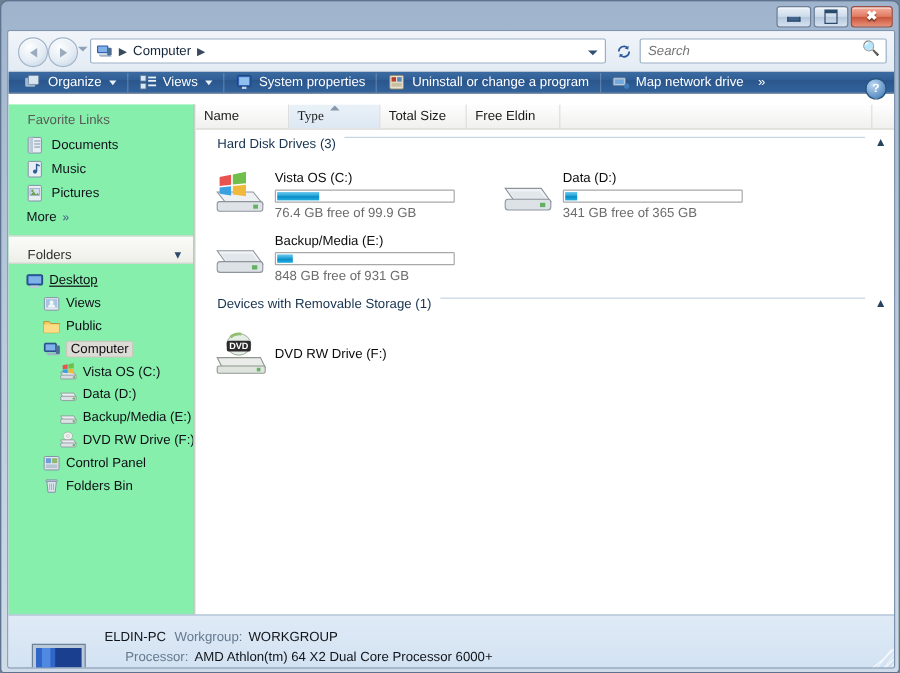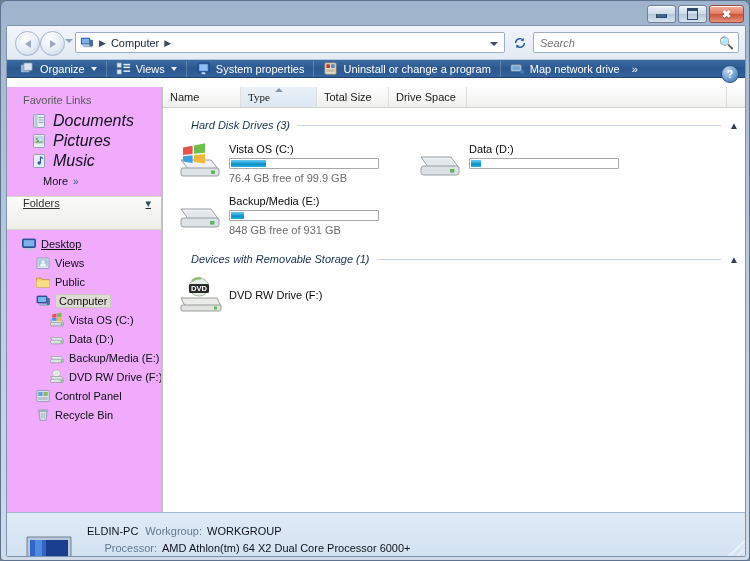--- a/index.html
+++ b/index.html
@@ -157,21 +157,21 @@
     font-size: 12px;
   }
   #searchbox {
     position: absolute;
     left: 526px; top: 6px;
     width: 206px; height: 21px;
     background: #fff;
     border: 1px solid #9bb0c6;
     border-radius: 2px;
     box-sizing: border-box;
-    display: flex; align-items: center;
+    display: flex; 
     padding: 0 4px;
   }
   #search-input {
     border: none; outline: none;
     flex: 1;
     font-family: "Liberation Sans", sans-serif;
     font-size: 11px;
     font-style: italic;
     color: #7b7b7b;
     background: transparent;
@@ -233,66 +233,64 @@
   
   #content {
     position: absolute;
     left: 0; top: 61px;
     width: 740px; height: 471px;
   }
   #sidebar {
     position: absolute;
     left: 0; top: 0;
     width: 155px; height: 425px;
-    background: #f0abfc;
+    background: #86efac;
     box-sizing: border-box;
     border-right: 1px solid #c3c3bd;
     overflow: hidden;
   }
   #splitter {
     position: absolute;
     left: 155px; top: 0;
     width: 1px; height: 425px;
     background: #c3c3bd;
   }
   .sb-section-title {
     color: #5a5a56;
     font-size: 11px;
     padding: 7px 0 5px 16px;
   }
   .sb-link {
     display: flex; align-items: center;
     height: 20px;
-    padding-left: 24px;
+    padding-left: 14px;
     color: #11111a;
-    font-size: 16px;
-    font-style: italic;
+    font-size: 11px;
   }
   .sb-link .ic { width: 16px; height: 16px; margin-right: 6px; flex: none; }
   .sb-more {
-    padding-left: 36px;
+    padding-left: 15px;
     height: 20px;
     display: flex; align-items: center;
     font-size: 11px;
     color: #11111a;
   }
   .sb-more .chev { margin-left: 5px; font-size: 10px; color: #3c5a7c; }
 
   #folders-header {
     margin-top: 5px;
     height: 22px;
     border-top: 1px solid #d6d6d0;
     border-bottom: 1px solid #d6d6d0;
     background: linear-gradient(180deg,#fbfbf9,#eeeee9);
-    display: flex; align-items: flex-start;
+    display: flex; align-items: flex-end;
     justify-content: space-between;
-    padding: 0 10px 10px 16px;
+    padding: 0 10px 0 16px;
     color: #30302d;
     font-size: 11px;
-    text-decoration: underline;
   }
   #folders-chevron {
     font-size: 11px;
     color: #2e4a6b;
   }
   #folder-tree { padding-top: 4px; }
   .tree-row {
     display: flex; align-items: center;
     height: 19px;
     font-size: 11px;
@@ -341,25 +339,24 @@
     position: absolute;
     left: 50%; top: 1px;
     margin-left: -4px;
     width: 0; height: 0;
     border-left: 4px solid transparent;
     border-right: 4px solid transparent;
     border-bottom: 4px solid #8697a9;
   }
 
   .group-header {
-    display: flex; align-items: center;
+    display: flex; 
     height: 22px;
-    padding-left: 28px;
+    padding-left: 18px;
     margin-top: 6px;
-    font-style: italic;
   }
   .group-header .gtitle {
     font-size: 11px;
     color: #16324f;
     padding-right: 7px;
     white-space: nowrap;
   }
   .group-header .gline {
     flex: 1;
     height: 1px;
@@ -589,35 +586,35 @@
             <rect x="7.5" y="4" width="5" height="1" fill="#8fa3b8"></rect>
             <rect x="7.5" y="6.5" width="5" height="1" fill="#8fa3b8"></rect>
             <rect x="7.5" y="9" width="5" height="1" fill="#8fa3b8"></rect>
           </svg>
           <span>Documents</span>
         </div>
 
         <div class="sb-link">
           <svg class="ic" viewBox="0 0 16 16">
             <rect x="2.5" y="1.5" width="11" height="13" rx="1" fill="#e7edf3" stroke="#7d8fa3" stroke-width=".8"></rect>
+            <path d="M9.5 3.5 v6.2" stroke="#2c5d96" stroke-width="1.2"></path>
+            <path d="M9.5 3.5 l2.6 .9 v1.4 l-2.6-.9 z" fill="#2c5d96"></path>
+            <circle cx="8.2" cy="10" r="1.7" fill="#2c5d96"></circle>
+          </svg>
+          <span>Music</span>
+        </div>
+
+        <div class="sb-link">
+          <svg class="ic" viewBox="0 0 16 16">
+            <rect x="2.5" y="1.5" width="11" height="13" rx="1" fill="#e7edf3" stroke="#7d8fa3" stroke-width=".8"></rect>
             <rect x="4" y="4" width="8" height="6" fill="#cfe0ec" stroke="#8fa6bc" stroke-width=".6"></rect>
             <circle cx="6" cy="6" r="1" fill="#6fa24e"></circle>
             <path d="M4.4 9.6 L7 6.6 L9 9 L10.4 7.8 L11.6 9.6 z" fill="#6c9e52"></path>
           </svg>
           <span>Pictures</span>
-        </div>
-
-        <div class="sb-link">
-          <svg class="ic" viewBox="0 0 16 16">
-            <rect x="2.5" y="1.5" width="11" height="13" rx="1" fill="#e7edf3" stroke="#7d8fa3" stroke-width=".8"></rect>
-            <path d="M9.5 3.5 v6.2" stroke="#2c5d96" stroke-width="1.2"></path>
-            <path d="M9.5 3.5 l2.6 .9 v1.4 l-2.6-.9 z" fill="#2c5d96"></path>
-            <circle cx="8.2" cy="10" r="1.7" fill="#2c5d96"></circle>
-          </svg>
-          <span>Music</span>
         </div>
 
         <div class="sb-more">
           <span>More</span>
           <span class="chev">»</span>
         </div>
 
         <div id="folders-header">
           <span>Folders</span>
           <span id="folders-chevron">▾</span>
@@ -703,42 +700,42 @@
                   <rect x="3.2" y="9" width="9.6" height="3.2" fill="#b7c3d1"></rect>
                 </svg></span>
               <span class="lbl">Control Panel</span>
             </div>
             <div class="tree-row" style="padding-left: 28px;">
               <span class="ic"><svg width="16" height="16" viewBox="0 0 16 16">
                   <path d="M4 4 h8 l-1 9.2 h-6 z" fill="#dfe7ef" stroke="#7e8ea1" stroke-width=".8"></path>
                   <rect x="3.2" y="2.8" width="9.6" height="1.5" rx=".6" fill="#b8c6d6" stroke="#7e8ea1" stroke-width=".6"></rect>
                   <path d="M6.4 6 v5.4 M8 6 v5.4 M9.6 6 v5.4" stroke="#93a6ba" stroke-width=".7"></path>
                 </svg></span>
-              <span class="lbl">Recycle Bin</span>
+              <span class="lbl">Folders Bin</span>
             </div>
           </div>
       </div>
 
       <div id="splitter"></div>
 
       <div id="listpane">
 
         <div id="colheaders">
             <div class="colh" style="width: 78px;">
               <span>Name</span>
             </div>
             <div class="colh sorted" style="width: 76px;">
               <span class="sort-arrow"></span>
               <span>Type</span>
             </div>
             <div class="colh" style="width: 72px;">
               <span>Total Size</span>
             </div>
             <div class="colh" style="width: 78px;">
-              <span>Drive Space</span>
+              <span>Free Eldin</span>
             </div>
             <div class="colh" style="width: 260px;">
               <span></span>
             </div>
           </div>
 
         <div class="group-header">
           <span class="gtitle">Hard Disk Drives (3)</span>
           <span class="gline"></span>
           <span class="gchev">▲</span>
@@ -768,20 +765,21 @@
     <path d="M4 15 h30 l8 11 H12 z" fill="#f0f3f6" stroke="#8d949b" stroke-width=".9"></path>
     <path d="M7 17.5 h26 l6 7.5 H13 z" fill="#e2e7ec"></path>
     <rect x="4" y="24" width="38" height="9" rx="2.5" fill="#dde2e7" stroke="#8d949b" stroke-width=".9"></rect>
     <rect x="33" y="27" width="4.4" height="3.6" fill="#62b262"></rect>
   </svg></div>
     <div class="drive-info">
       <div class="drive-name">Data (D:)</div>
       <div class="bar-outer">
         <div class="bar-fill" style="width:7%"></div>
       </div>
+      <div class="drive-free">341 GB free of 365 GB</div>
     </div>
             </div>
             <div class="drive-item">
     <div class="drive-icon"><svg width="47" height="38" viewBox="0 0 47 38">
     <path d="M4 15 h30 l8 11 H12 z" fill="#f0f3f6" stroke="#8d949b" stroke-width=".9"></path>
     <path d="M7 17.5 h26 l6 7.5 H13 z" fill="#e2e7ec"></path>
     <rect x="4" y="24" width="38" height="9" rx="2.5" fill="#dde2e7" stroke="#8d949b" stroke-width=".9"></rect>
     <rect x="33" y="27" width="4.4" height="3.6" fill="#62b262"></rect>
   </svg></div>
     <div class="drive-info">

